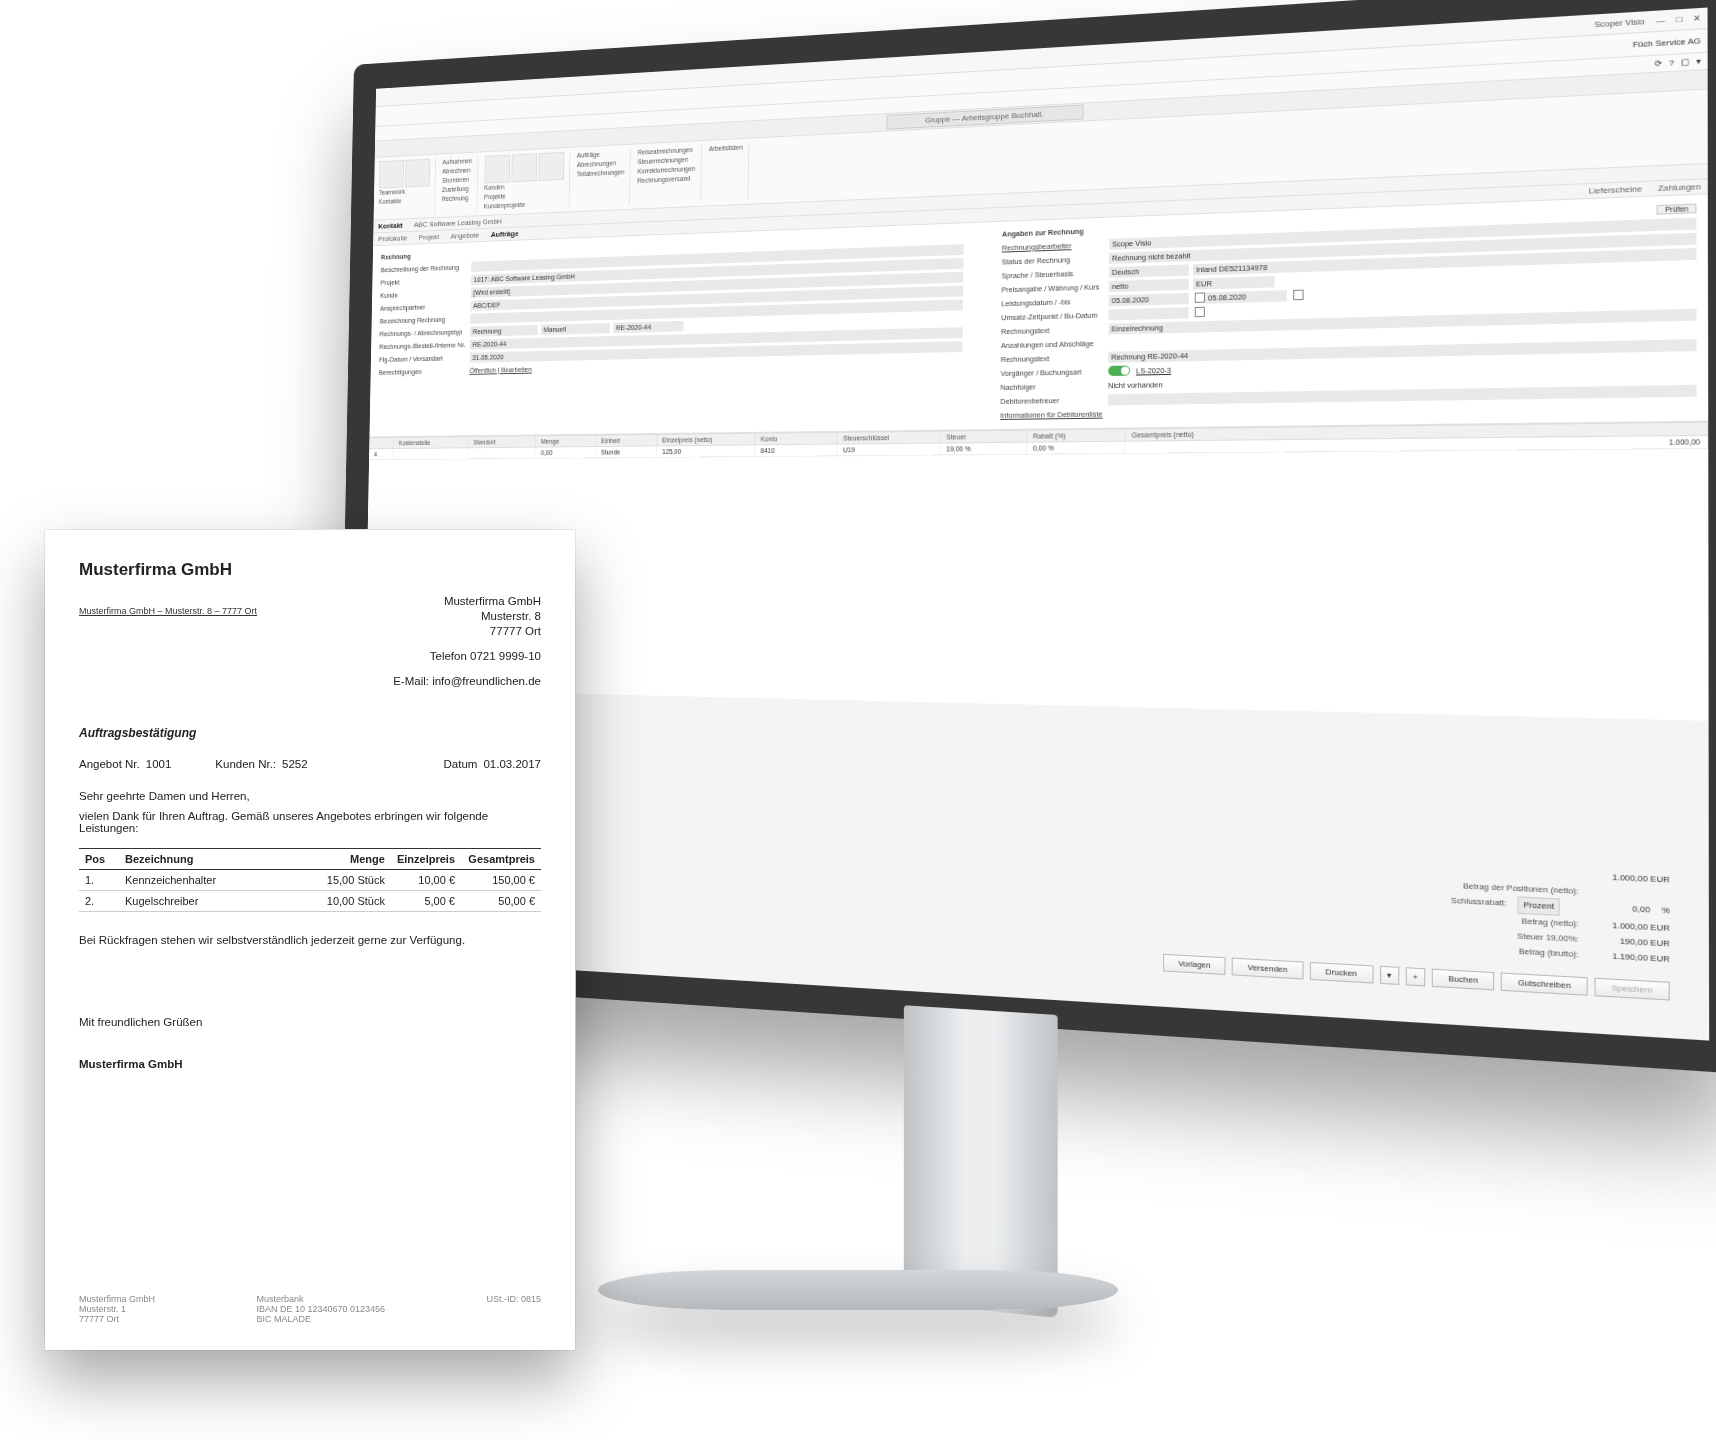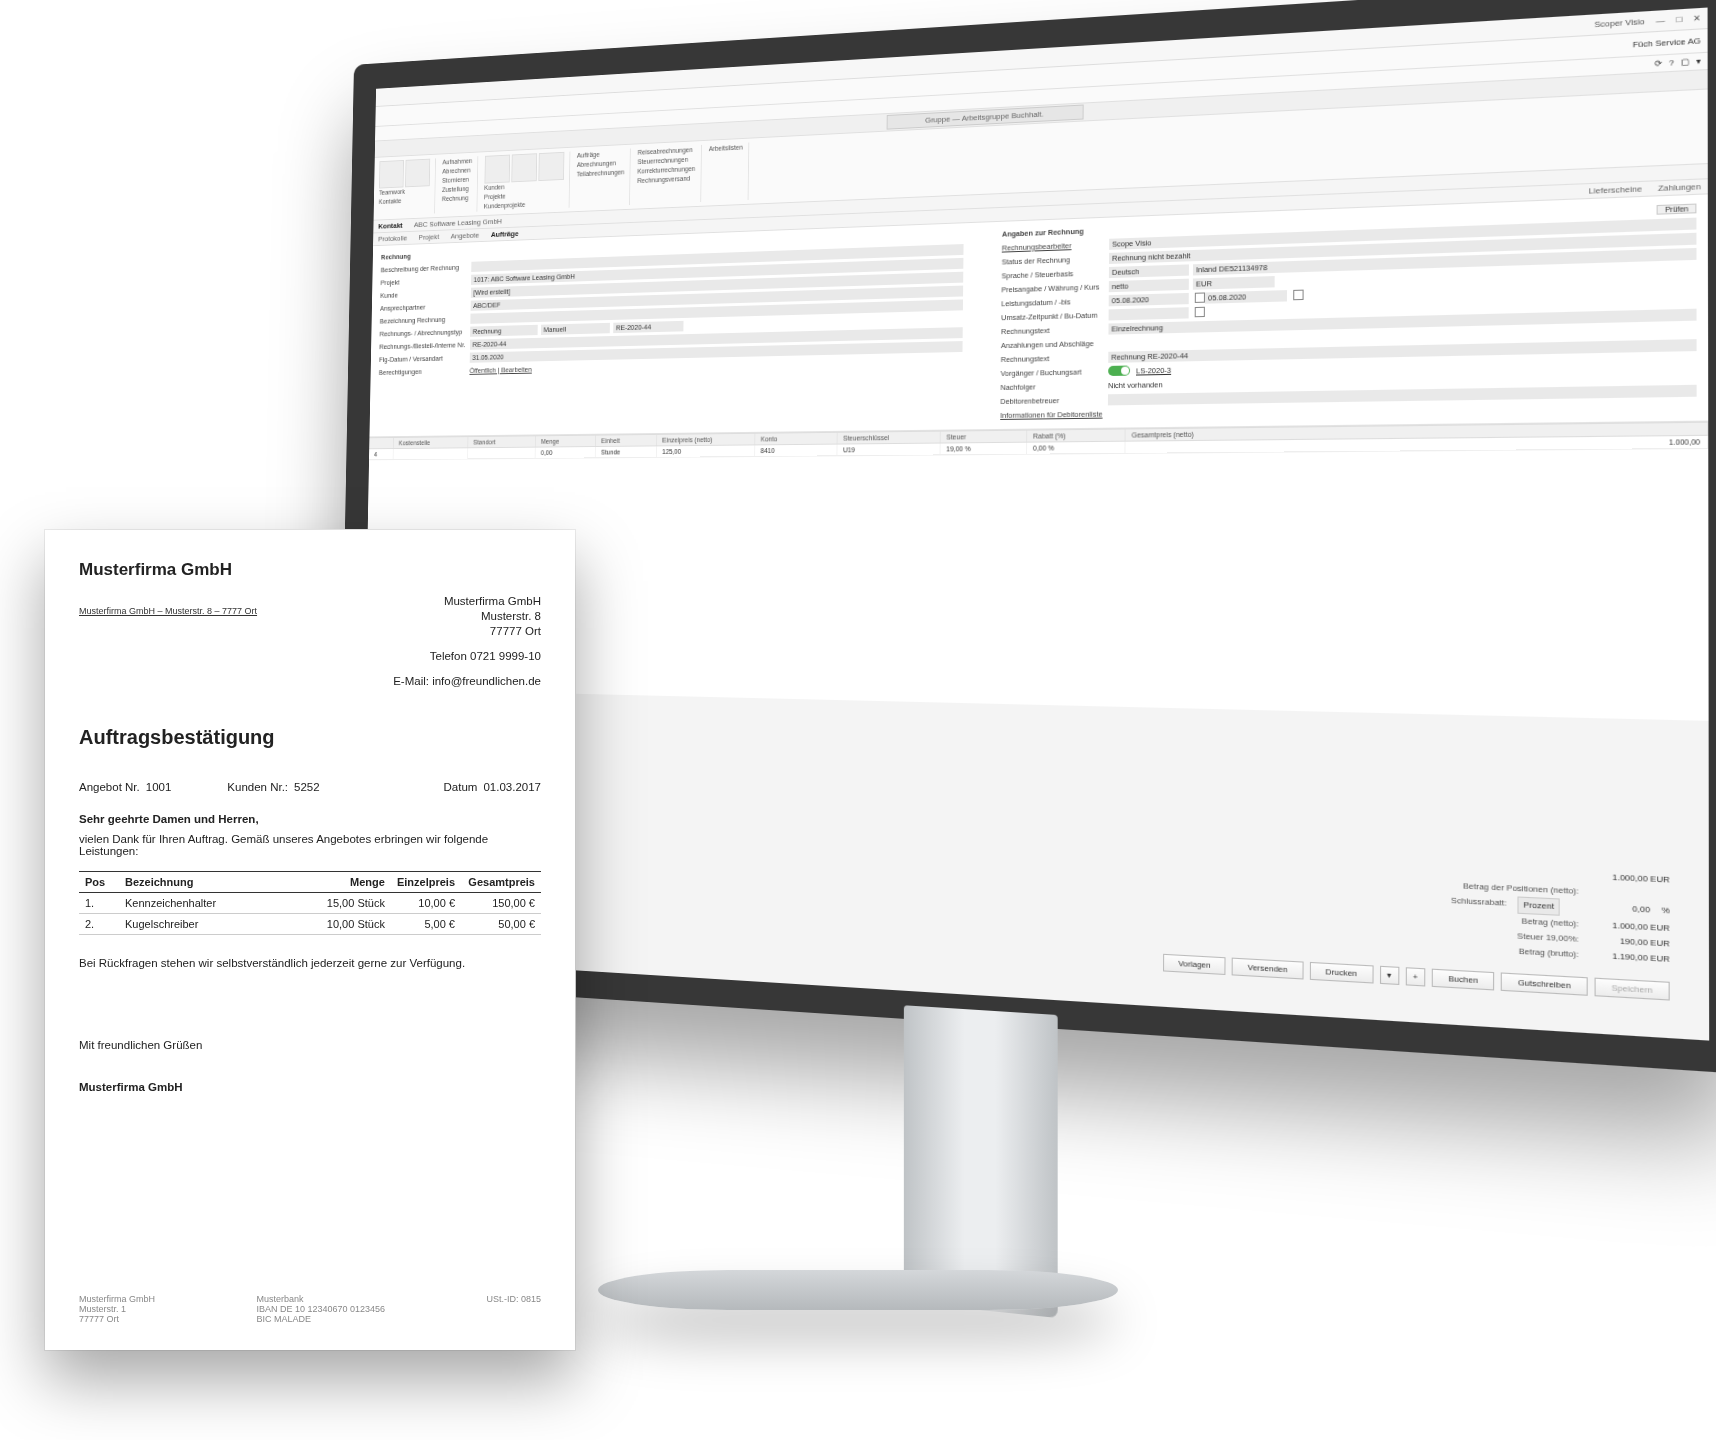--- a/index.html
+++ b/index.html
@@ -53,24 +53,24 @@
 
   .footer-buttons { position: absolute; right: 34px; bottom: 34px; display: flex; gap: 6px; font-size: 8px; }
   .footer-buttons .fbtn { border: 1px solid #bbb; background: linear-gradient(#fdfdfd,#ececec); padding: 3px 14px; }
   .footer-buttons .fbtn.ghost { color: #aaa; }
 
   
   .doc { position: absolute; left: 45px; top: 530px; width: 530px; height: 820px; background: #fff; box-shadow: 0 30px 60px rgba(0,0,0,.35), 0 0 0 1px #eee; padding: 30px 34px; font-size: 11.5px; color: #222; }
   .doc h1 { font-size: 17px; font-weight: bold; margin-bottom: 26px; }
   .doc .sender { font-size: 9px; text-decoration: underline; margin-top: 18px; margin-bottom: 6px; color: #333; }
   .doc .addr-block { position: absolute; right: 34px; top: 64px; text-align: right; line-height: 15px; }
-  .doc .title2 { font-size: 20px; font-weight: bold; margin: 110px 0 32px; }
-  .doc .meta-line { display: flex; gap: 16px; margin-bottom: 20px; }
+  .doc .title2 { font-size: 12px; font-weight: bold; margin: 110px 0 18px; font-style: italic; }
+  .doc .meta-line { display: flex; gap: 4px; margin-bottom: 20px; }
   .doc .meta-line .pair { display: flex; gap: 6px; }
-  .doc .salut { font-weight: bold; margin-bottom: 8px; }
+  .doc .salut { font-weight: normal; margin-bottom: 8px; }
   .doc .intro { margin-bottom: 14px; }
   .doc table { width: 100%; border-collapse: collapse; font-size: 11px; }
   .doc th, .doc td { padding: 4px 6px; }
   .doc thead th { border-top: 1px solid #333; border-bottom: 1px solid #333; text-align: left; font-weight: bold; }
   .doc thead th.r, .doc td.r { text-align: right; }
   .doc tbody tr td { border-bottom: 1px solid #ccc; }
   .doc .sum-block { margin-top: 10px; border-top: 1px solid #333; padding-top: 6px; }
   .doc .sum-row { display: flex; justify-content: space-between; padding: 2px 6px; }
   .doc .sum-row.bold { font-weight: bold; border-top: 1px solid #333; margin-top: 4px; padding-top: 6px; }
   .doc .foot { position: absolute; bottom: 26px; left: 34px; right: 34px; display: flex; justify-content: space-between; font-size: 9px; color: #888; }

